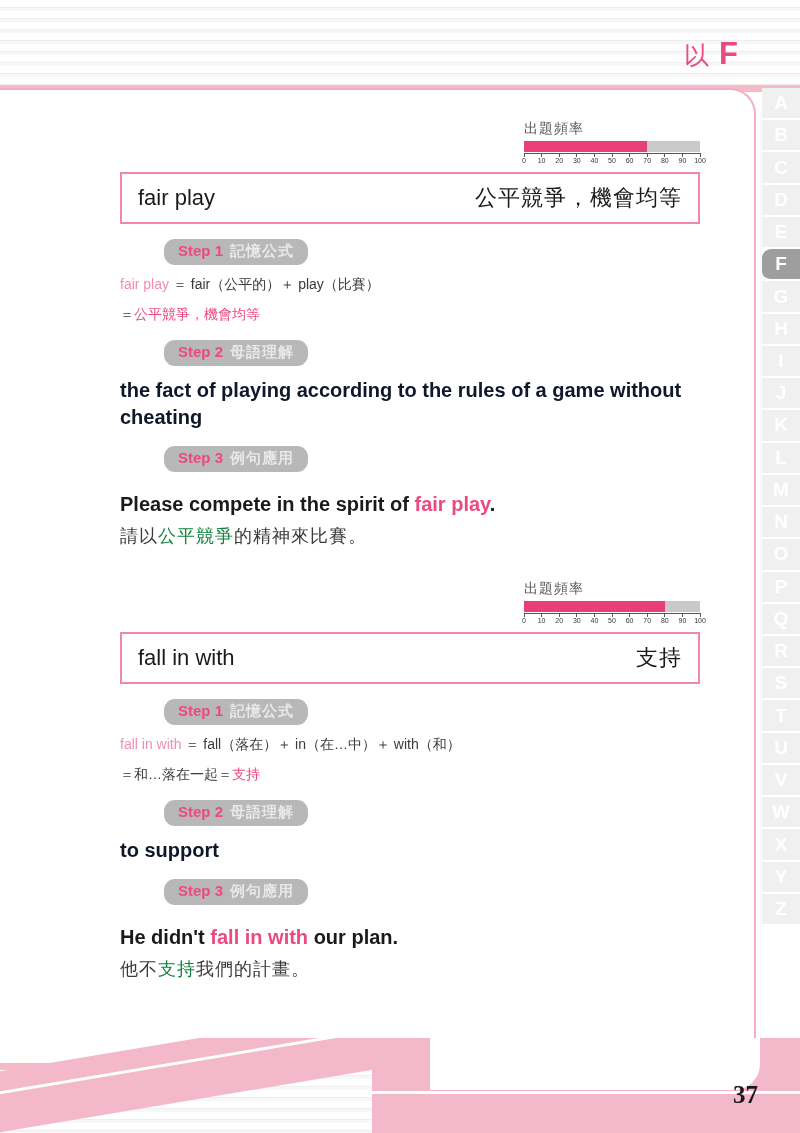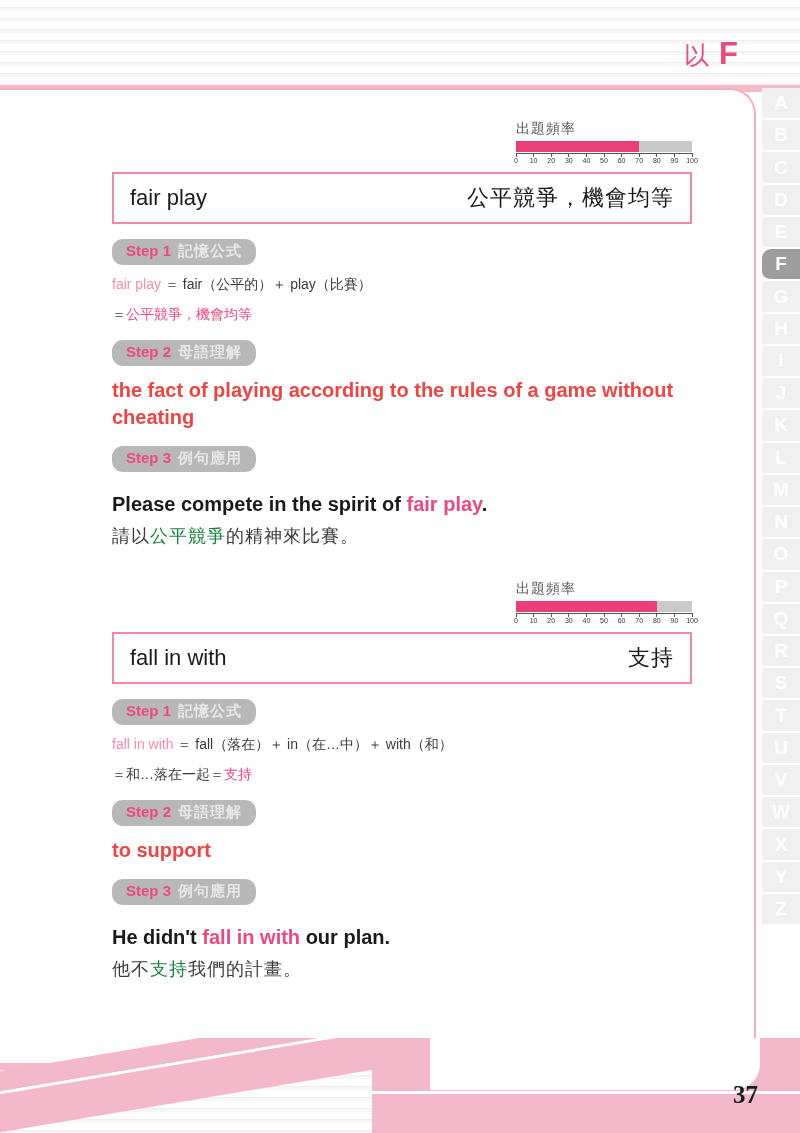--- a/index.html
+++ b/index.html
@@ -111,21 +111,21 @@
     background:#ffffff;
     z-index:4;
   }
   #page-number{
     position:absolute;right:42px;bottom:24px;
     font-size:25px;font-weight:bold;color:#1a1a1a;
     z-index:7;font-family:"Liberation Serif",serif;
   }
 
   
-  .entry{position:absolute;left:112px;width:580px;z-index:4;}
+  .entry{position:absolute;left:120px;width:580px;z-index:4;}
   #entry-0{top:120px;}
   #entry-1{top:580px;}
 
   .freq-block{
     width:176px;margin-left:auto;margin-bottom:5px;
   }
   .freq-label{
     font-size:14px;color:#555555;margin-bottom:3px;
     letter-spacing:1px;
   }
@@ -162,32 +162,33 @@
   .term-zh{font-size:22px;color:#1a1a1a;letter-spacing:1px;}
 
   .step-badge{
     display:inline-block;
     background:#b8b8b8;
     border-radius:11px;
     padding:3px 14px 4px 14px;
     margin-top:15px;
     font-size:15px;font-weight:bold;
     white-space:nowrap;
+    margin-left:44px;
   }
   .step-badge .step-n{color:#ec4a7e;}
   .step-badge .step-zh{color:#e8e8e8;margin-left:7px;letter-spacing:1px;}
 
   .formula-line{
     font-size:14px;color:#3a3a3a;margin-top:9px;line-height:1.5;
   }
   .formula-line .pk{color:#f48cb1;}
   .formula-line .pk-strong{color:#ec4a7e;}
 
   .def-line{
-    font-size:20px;font-weight:bold;color:#ef4444;
+    font-size:20px;font-weight:bold;color:#0f172a;
     margin-top:11px;line-height:1.35;
   }
   .ex-en{
     font-size:20px;font-weight:bold;color:#1a1a1a;
     margin-top:19px;line-height:1.35;
   }
   .ex-en .pk-strong{color:#ec4a7e;}
   .ex-zh{
     font-size:18px;color:#3a3a3a;margin-top:6px;letter-spacing:1px;
   }

